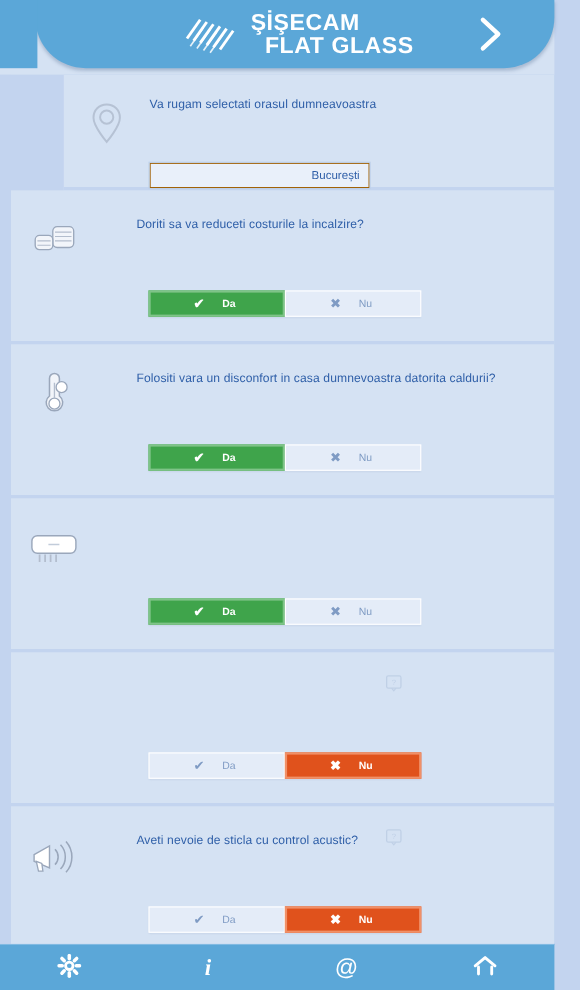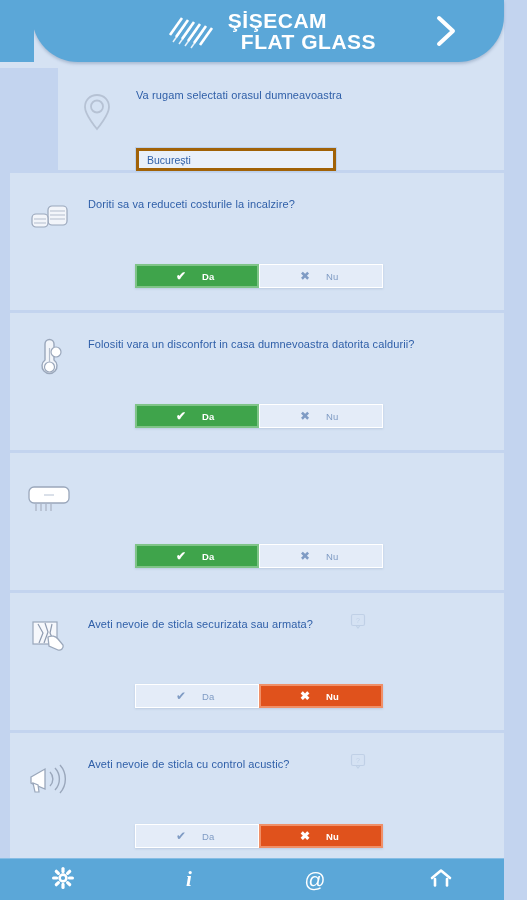--- a/index.html
+++ b/index.html
@@ -82,20 +82,21 @@
     position: relative;
     padding: 0;
   }
   .card.first { height: 105px; margin-left: 48px; }
   .card.q { height: 140px; }
 
   .q-head {
     display: flex;
     align-items: flex-start;
     padding: 18px 0 0 0;
+    gap: 36px;
   }
   .q-icon {
     flex: 0 0 78px;
     height: 56px;
     display: flex; align-items: center; justify-content: center;
   }
   .q-text {
     flex: 1 1 auto;
     color: #2f5fa8;
     font-size: 11px;
@@ -114,26 +115,27 @@
   
   .city-row { display: flex; align-items: flex-start; padding-top: 16px; }
   .city-label {
     color: #2f5fa8; font-size: 11px; padding-top: 5px;
     letter-spacing: 0.1px;
   }
   .city-input-wrap { padding-left: 78px; padding-top: 8px; }
   .city-input {
     width: 200px; height: 23px;
     background: #e9f0fa;
-    border: 3px solid #a16207;
+    border: 1px solid #a16207;
     outline: 1px solid #bcd0ea;
     color: #2f5fa8;
     font-size: 10.5px;
     font-family: "Liberation Sans", sans-serif;
     padding: 0 8px;
+    text-align: right;
   }
 
   
   .toggle {
     position: absolute;
     left: 125px;
     bottom: 22px;
     width: 248px; height: 24px;
     display: flex;
     box-shadow: 0 1px 2px rgba(70,100,140,0.18);
@@ -317,34 +319,20 @@
             <span class="lbl">Da</span>
           </div>
           <div class="tg-btn">
             <span class="glyph">✖</span>
             <span class="lbl">Nu</span>
           </div>
         </div>
       </div>
 
       <div class="card q">
-        <div class="q-head">
-          <div class="q-icon">
-            <svg width="46" height="44" viewBox="0 0 46 44">
-              <rect x="7" y="5" width="24" height="22" fill="#f6f8fc" stroke="#9aa7bb" stroke-width="1.2"></rect>
-              <g stroke="#8e9bb0" stroke-width="1.2" fill="none">
-                <path d="M12 7 L17 16 L13 26"></path>
-                <path d="M19 6 L22 15 L18 26"></path>
-                <path d="M26 7 L24 16 L28 25"></path>
-              </g>
-              <path d="M22 20 a8 8 0 0 1 10 2 l5 6 a4 4 0 0 1 -5 5 l-9 -4 z" fill="#ffffff" stroke="#9aa7bb" stroke-width="1.3"></path>
-            </svg>
-          </div>
-          <div class="q-text">Aveti nevoie de sticla securizata sau armata?</div>
-        </div>
         <div class="q-help">
           <svg width="16" height="16" viewBox="0 0 16 16">
             <rect x="1.5" y="1.5" width="13" height="11" rx="1.5" fill="none" stroke="#a8bcd8" stroke-width="1.2"></rect>
             <text x="8" y="9.5" font-size="7" fill="#a8bcd8" text-anchor="middle" font-family="Liberation Sans, sans-serif">?</text>
             <polyline points="6,12.5 8,15 10,12.5" fill="none" stroke="#a8bcd8" stroke-width="1.2"></polyline>
           </svg>
         </div>
         <div class="toggle">
           <div class="tg-btn">
             <span class="glyph">✔</span>

